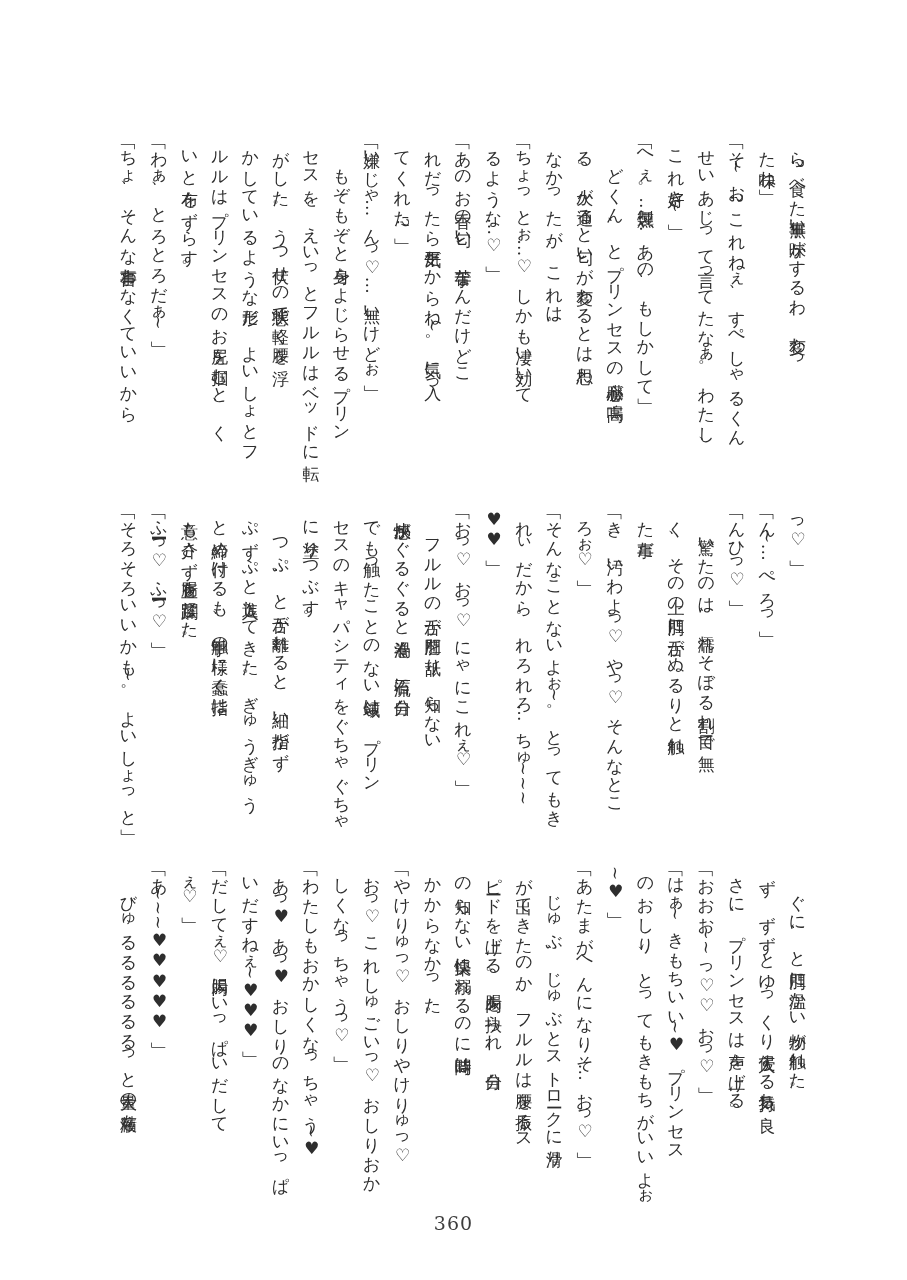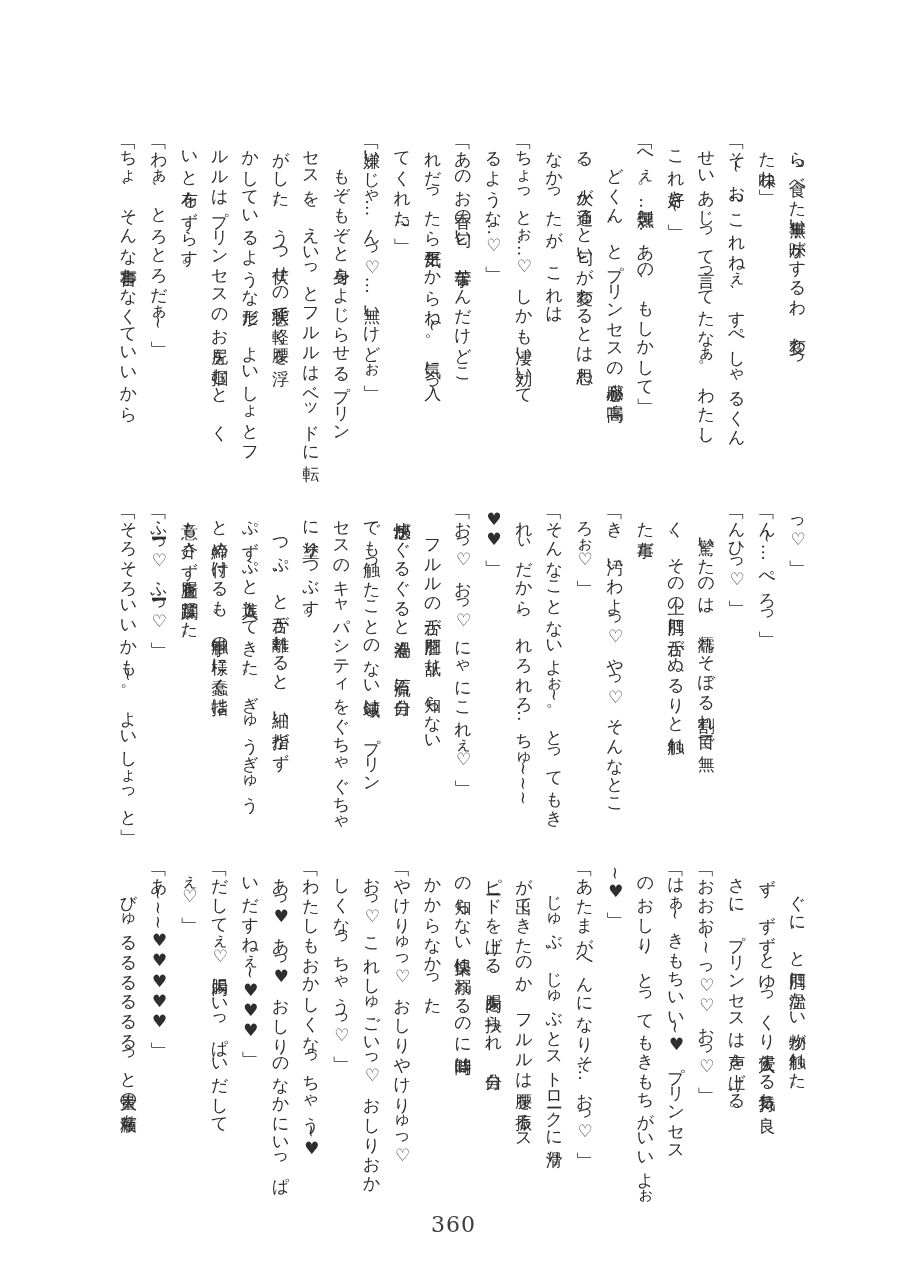--- a/index.html
+++ b/index.html
@@ -31,21 +31,21 @@
   }
   #band1 { top: 139px; }
   #band2 { top: 509px; }
   #band3 { top: 866px; }
   .pagenum {
     position: absolute;
     left: 0;
     right: 0;
     top: 1212px;
     text-align: center;
-    font-size: 22px;
+    font-size: 19px;
     letter-spacing: 1px;
     color: #3c3c3c;
     font-family: "DejaVu Serif", "Liberation Serif", serif;
   }
 </style>
 </head>
 <body>
 
 <div class="page">
   <section class="band" id="band1">

